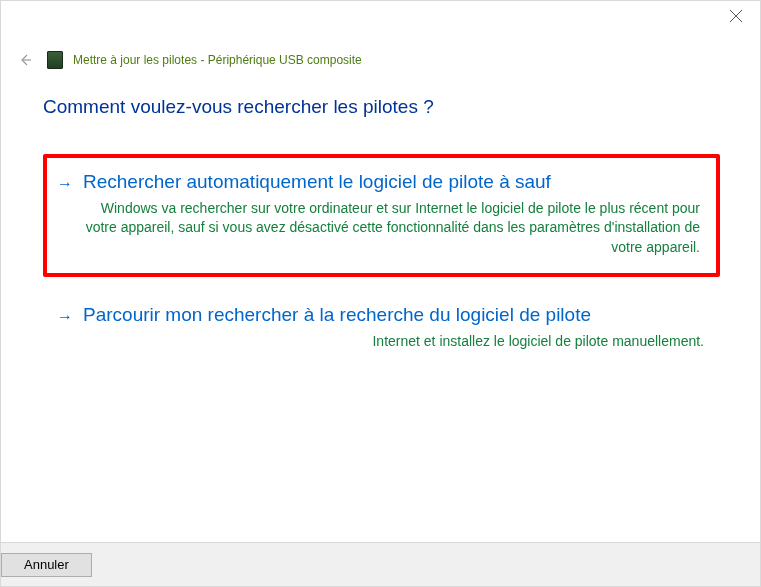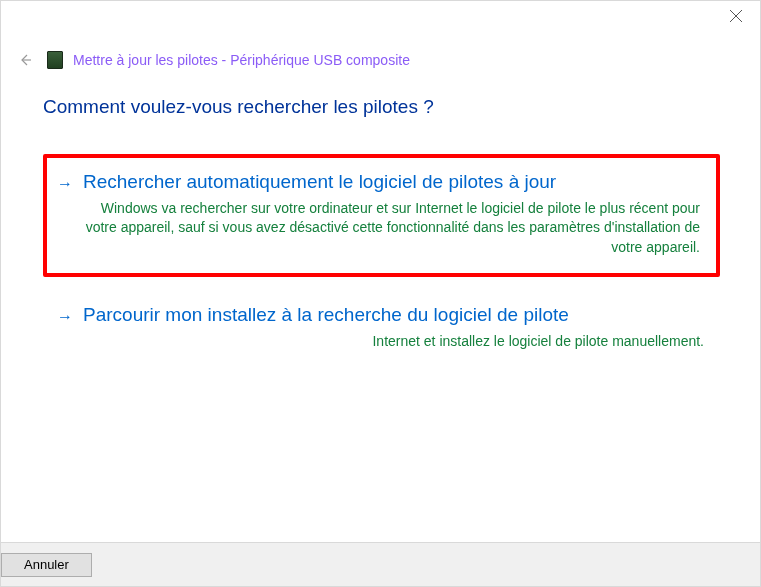--- a/index.html
+++ b/index.html
@@ -57,22 +57,22 @@
     }
     .device-icon {
       width: 16px;
       height: 18px;
       background: linear-gradient(#3a5f3a, #214021);
       border: 1px solid #1a2a1a;
       border-radius: 1px;
       margin-right: 10px;
     }
     .header-title {
-      font-size: 14px;
-      color: #8b5cf6;
+      font-size: 12px;
+      color: #4d7c0f;
     }
     .content {
       position: absolute;
       top: 95px;
       left: 42px;
       right: 40px;
     }
     .question {
       font-size: 19px;
       color: #003399;
@@ -158,29 +158,29 @@
     <div class="device-icon"></div>
     <div class="header-title">Mettre à jour les pilotes - Périphérique USB composite</div>
   </div>
 
   <div class="content">
     <div class="question">Comment voulez-vous rechercher les pilotes ?</div>
 
     <div class="option highlighted">
       <div class="option-arrow">→</div>
       <div class="option-body">
-        <div class="option-title">Rechercher automatiquement le logiciel de pilotes à jour</div>
+        <div class="option-title">Rechercher automatiquement le logiciel de pilote à sauf</div>
         <div class="option-desc">Windows va rechercher sur votre ordinateur et sur Internet le logiciel de pilote le plus récent pour votre appareil, sauf si vous avez désactivé cette fonctionnalité dans les paramètres d'installation de votre appareil.</div>
       </div>
     </div>
 
     <div class="option">
       <div class="option-arrow">→</div>
       <div class="option-body">
-        <div class="option-title">Parcourir mon installez à la recherche du logiciel de pilote</div>
+        <div class="option-title">Parcourir mon rechercher à la recherche du logiciel de pilote</div>
         <div class="option-desc">Internet et installez le logiciel de pilote manuellement.</div>
       </div>
     </div>
   </div>
 
   <div class="footer">
     <button class="cancel-btn">Annuler</button>
   </div>
 
 </div>

